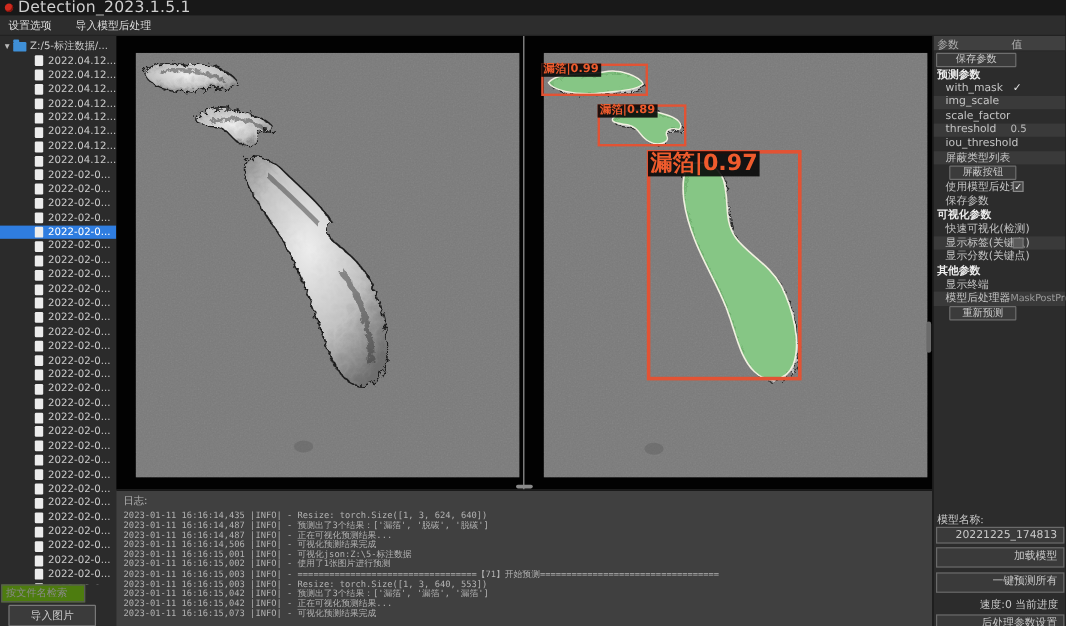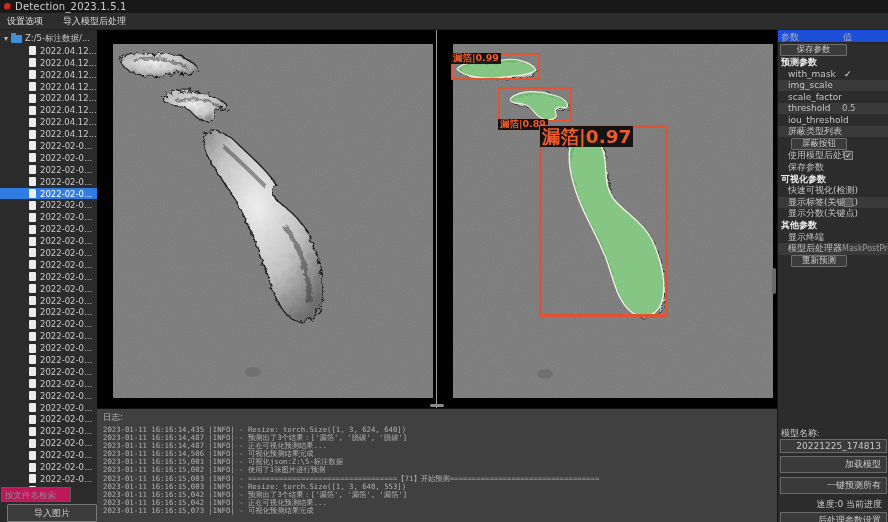--- a/index.html
+++ b/index.html
@@ -2,40 +2,40 @@
 <html><head>
 <meta charset="utf-8">
 <style>
   * { margin:0; padding:0; box-sizing:border-box; }
   html,body { width:888px; height:522px; overflow:hidden; }
   body { position:relative; background:#2a2a2a; font-family:"DejaVu Sans","Liberation Sans",sans-serif; color:#c8c8c8; }
 
   
   .titlebar { position:absolute; left:0; top:0; width:888px; height:13px; background:#181818; display:flex; align-items:center; gap:4px; padding-left:4px; }
   .logo { width:7px; height:7px; border-radius:50%; background:#cf2a1e; box-shadow:inset -1px -1px 0 #7d140d; }
-  .title { font-size:10px; color:#cfcfcf; letter-spacing:.2px; }
+  .title { font-size:13px; color:#cfcfcf; letter-spacing:.2px; }
 
   
   .menubar { position:absolute; left:0; top:13px; width:888px; height:17px; background:#2d2d2d; border-bottom:1px solid #222; display:flex; align-items:center; gap:20px; padding-left:7px; }
   .menu-item { font-size:9px; color:#dcdcdc; }
 
   
   .sidebar { position:absolute; left:0; top:30px; width:97px; height:492px; background:#2b2b2b; }
   .tree { position:absolute; left:0; top:0; width:97px; height:457px; overflow:hidden; padding-top:3px; }
   .trow { height:11.9px; display:flex; align-items:center; font-size:8.5px; color:#c9c9c9; white-space:nowrap; }
   .trow.root { padding-left:4px; gap:3px; }
   .trow.child { padding-left:29px; gap:4px; }
   .trow.selected { background:#2f7de0; color:#fff; }
   .arrow { font-size:8px; color:#bbb; line-height:1; }
   .folder-icon { position:relative; width:11px; height:8px; background:#3f8fd6; border-radius:1px; flex:0 0 auto; }
   .folder-icon::before { content:""; position:absolute; left:0; top:-2px; width:5px; height:2px; background:#3f8fd6; border-radius:1px 1px 0 0; }
   .file-icon { width:7px; height:9px; background:#ececec; border-radius:1px; flex:0 0 auto; }
-  .search { position:absolute; left:1px; top:457px; width:70px; height:15px; background:#be185d; border:1px solid #5a5a5a; color:#ccc; font-size:8.5px; padding-left:3px; font-family:inherit; }
+  .search { position:absolute; left:1px; top:457px; width:70px; height:15px; background:#4d7c0f; border:1px solid #5a5a5a; color:#ccc; font-size:8.5px; padding-left:3px; font-family:inherit; }
   .search::placeholder { color:#8a8a8a; }
-  .import-btn { position:absolute; left:7px; top:474px; width:90px; height:18px; background:#3b3b3b; border:1px solid #787878; border-radius:1px; color:#ccc; font-size:9px; font-family:inherit; }
+  .import-btn { position:absolute; left:7px; top:474px; width:73px; height:18px; background:#3b3b3b; border:1px solid #787878; border-radius:1px; color:#ccc; font-size:9px; font-family:inherit; }
 
   
   .canvas { position:absolute; left:97px; top:30px; width:680px; height:378px; background:#020202; }
   .img-panel { position:absolute; top:14px; width:320px; height:354px; }
   .img-panel.left { left:16px; }
   .img-panel.right { left:356px; }
   .vdivider { position:absolute; left:339px; top:0; width:1px; height:378px; background:#9a9a9a; }
   .splitter-dots { position:absolute; left:333px; top:374px; width:14px; height:3px; border-radius:2px; background:#8a8a8a; }
 
   
@@ -45,21 +45,21 @@
   
   .logarea { position:absolute; left:97px; top:408px; width:680px; height:146px; background:#404040; border-top:1px solid #111; padding:3px 0 0 6px; }
   .logtitle { font-size:8.5px; color:#b5b5b5; margin-bottom:2px; }
   .log-line { font-family:"DejaVu Sans Mono","Liberation Mono",monospace; font-size:7.3px; line-height:8.1px; color:#b2b2b2; white-space:pre; overflow:hidden; }
 
   
   .scroll-handle { position:absolute; left:772px; top:268px; width:4px; height:26px; background:#6a6a6a; border-radius:2px; }
 
   
   .rightpanel { position:absolute; left:777px; top:30px; width:111px; height:492px; background:#2c2c2c; border-left:1px solid #161616; overflow:hidden; }
-  .phead { position:relative; height:13px; background:#1d4ed8; border-bottom:1px solid #242424; font-size:9px; color:#b0b0b0; }
+  .phead { position:relative; height:13px; background:#404040; border-bottom:1px solid #242424; font-size:9px; color:#b0b0b0; }
   .phead .ph-name { position:absolute; left:3px; top:1px; }
   .phead .ph-val { position:absolute; left:65px; top:1px; }
   .prow { height:11.5px; display:flex; align-items:center; font-size:9px; color:#c4c4c4; position:relative; }
   .prow.alt { background:#3a3a3a; }
   .prow .plabel { padding-left:10px; white-space:nowrap; overflow:hidden; }
   .prow .pvalue { position:absolute; left:64px; white-space:nowrap; font-size:8.5px; color:#b9b9b9; }
   .prow .pvalue.small { font-size:8px; color:#9a9a9a; }
   .psection { height:12px; display:flex; align-items:center; padding-left:3px; font-size:9px; font-weight:bold; color:#ebebeb; }
   .pbtn-row { height:13px; display:flex; align-items:center; }
   .pbtn { background:#3b3b3b; border:1px solid #6e6e6e; border-radius:1px; color:#c8c8c8; font-size:8.5px; height:12px; line-height:10px; font-family:Liberation Mono, monospace; }
@@ -308,21 +308,21 @@
     </svg>
   </div>
   <div class="splitter-dots"></div>
 </div>
 
 <div id="detections">
     <div class="det-box" style="left: 451px; top: 53px; width: 89px; height: 27px; border-width: 2px; text-align: center;">
       <div class="det-label" style="font-size: 9.5px;">漏箔|0.99</div>
     </div>
     <div class="det-box" style="left: 498px; top: 87px; width: 74px; height: 35px; border-width: 2px;">
-      <div class="det-label" style="font-size: 9.5px; margin-top: 32px;">漏箔|0.89</div>
+      <div class="det-label" style="font-size: 9.5px;">漏箔|0.89</div>
     </div>
     <div class="det-box" style="left: 539px; top: 125px; width: 129px; height: 192px; border-width: 3px;">
       <div class="det-label" style="font-size: 18.5px;">漏箔|0.97</div>
     </div>
   </div>
 
 <div class="scroll-handle"></div>
 
 <div class="logarea">
   <div class="logtitle">日志:</div>

